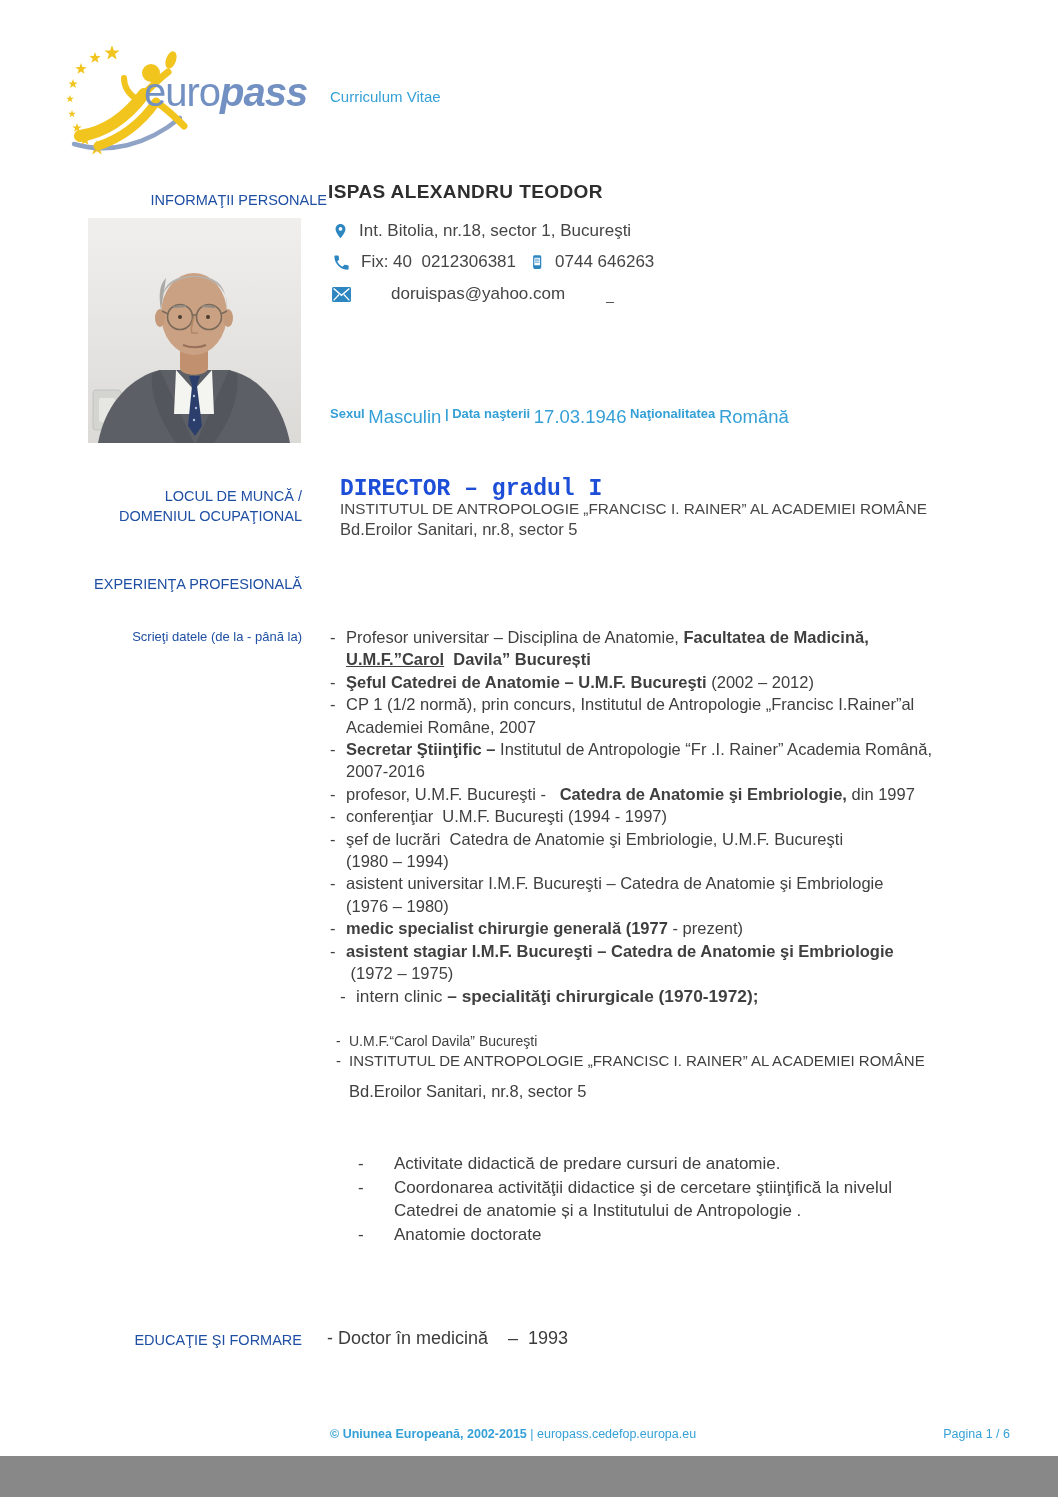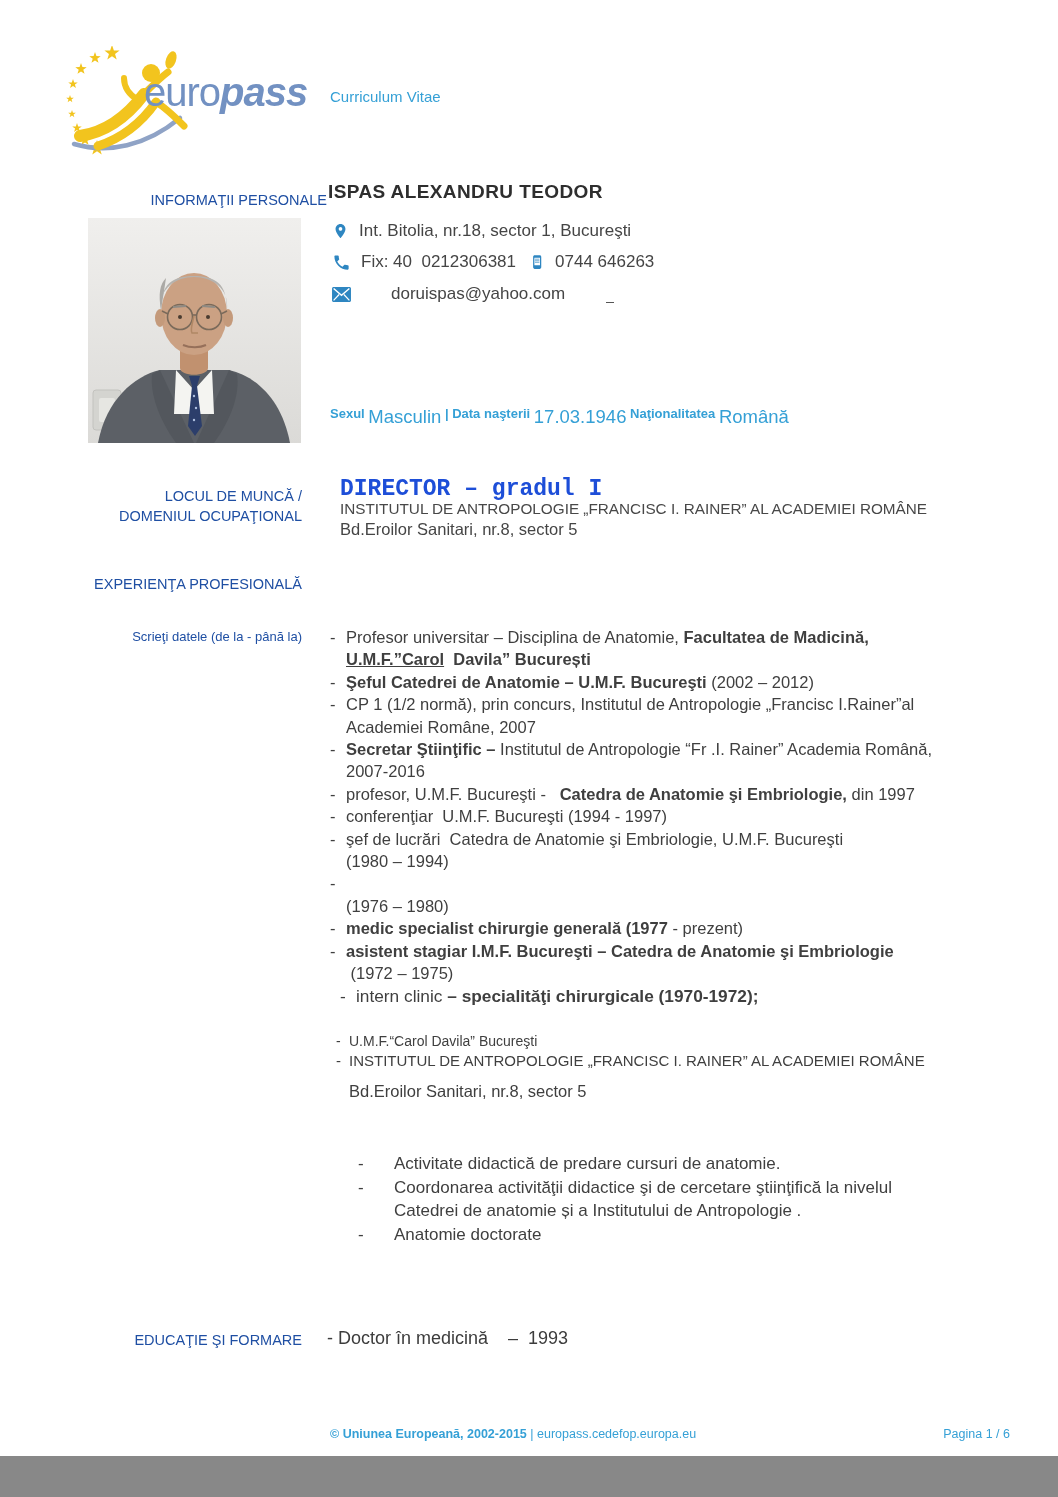--- a/index.html
+++ b/index.html
@@ -214,21 +214,21 @@
       <div class="bullet">
         <span class="dash">-</span>
         <span class="btxt"><span>conferenţiar  U.M.F. Bucureşti (1994 - 1997)</span></span>
       </div>
       <div class="bullet">
         <span class="dash">-</span>
         <span class="btxt"><span>şef de lucrări  Catedra de Anatomie şi Embriologie, U.M.F. Bucureşti</span><br><span>(1980 – 1994)</span></span>
       </div>
       <div class="bullet">
         <span class="dash">-</span>
-        <span class="btxt"><br><span>(1976 – 1980)</span></span>
+        <span class="btxt"><span>asistent universitar I.M.F. Bucureşti – Catedra de Anatomie şi Embriologie</span><br><span>(1976 – 1980)</span></span>
       </div>
       <div class="bullet">
         <span class="dash">-</span>
         <span class="btxt"><span class="b">medic specialist chirurgie generală (1977 </span><span>- prezent)</span></span>
       </div>
       <div class="bullet">
         <span class="dash">-</span>
         <span class="btxt"><span class="b">asistent stagiar I.M.F. Bucureşti – Catedra de Anatomie şi Embriologie</span><br><span> (1972 – 1975)</span></span>
       </div>
       <div class="bullet indent1">

